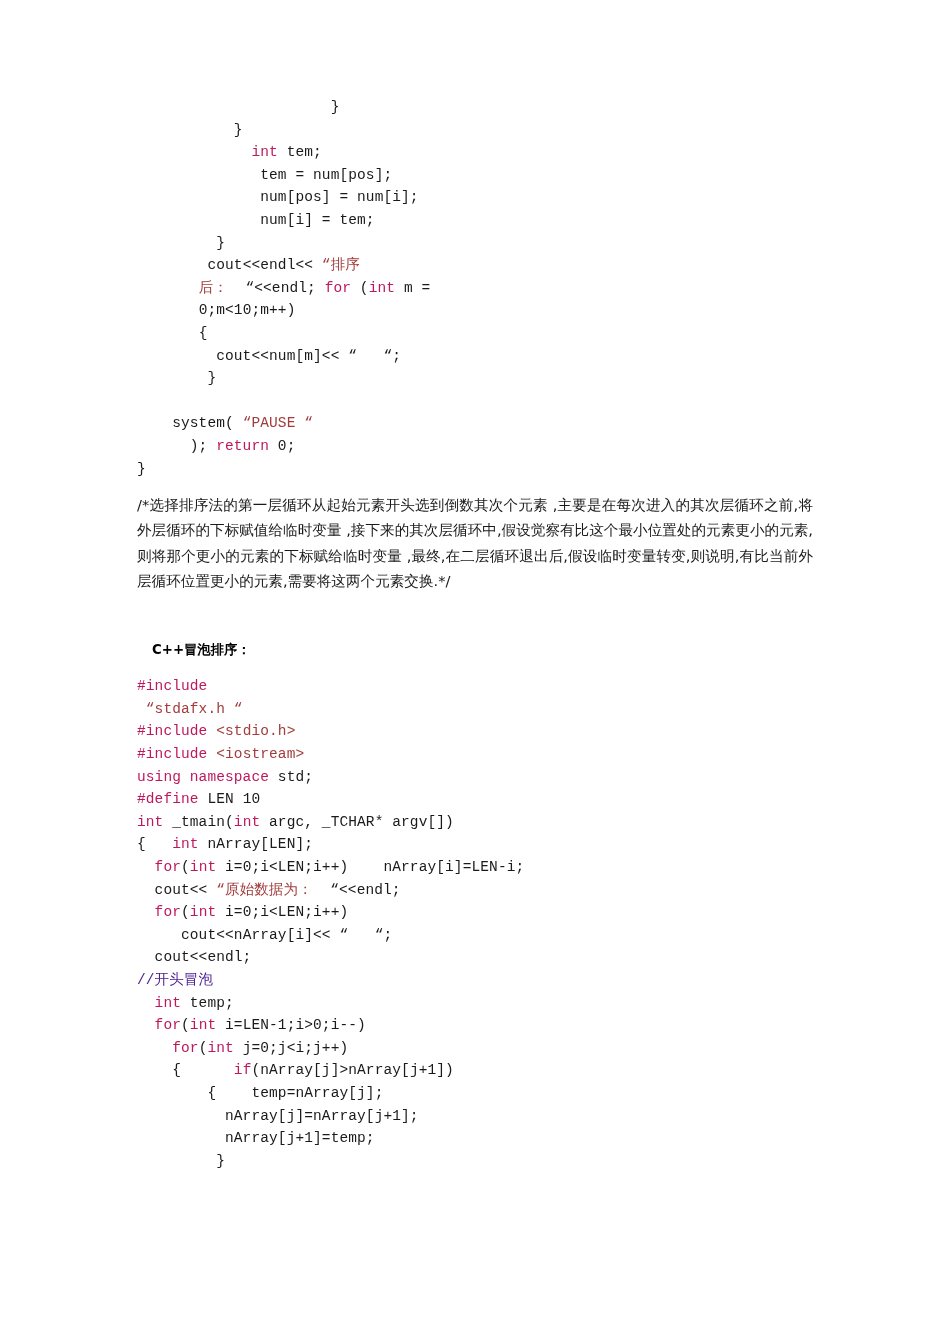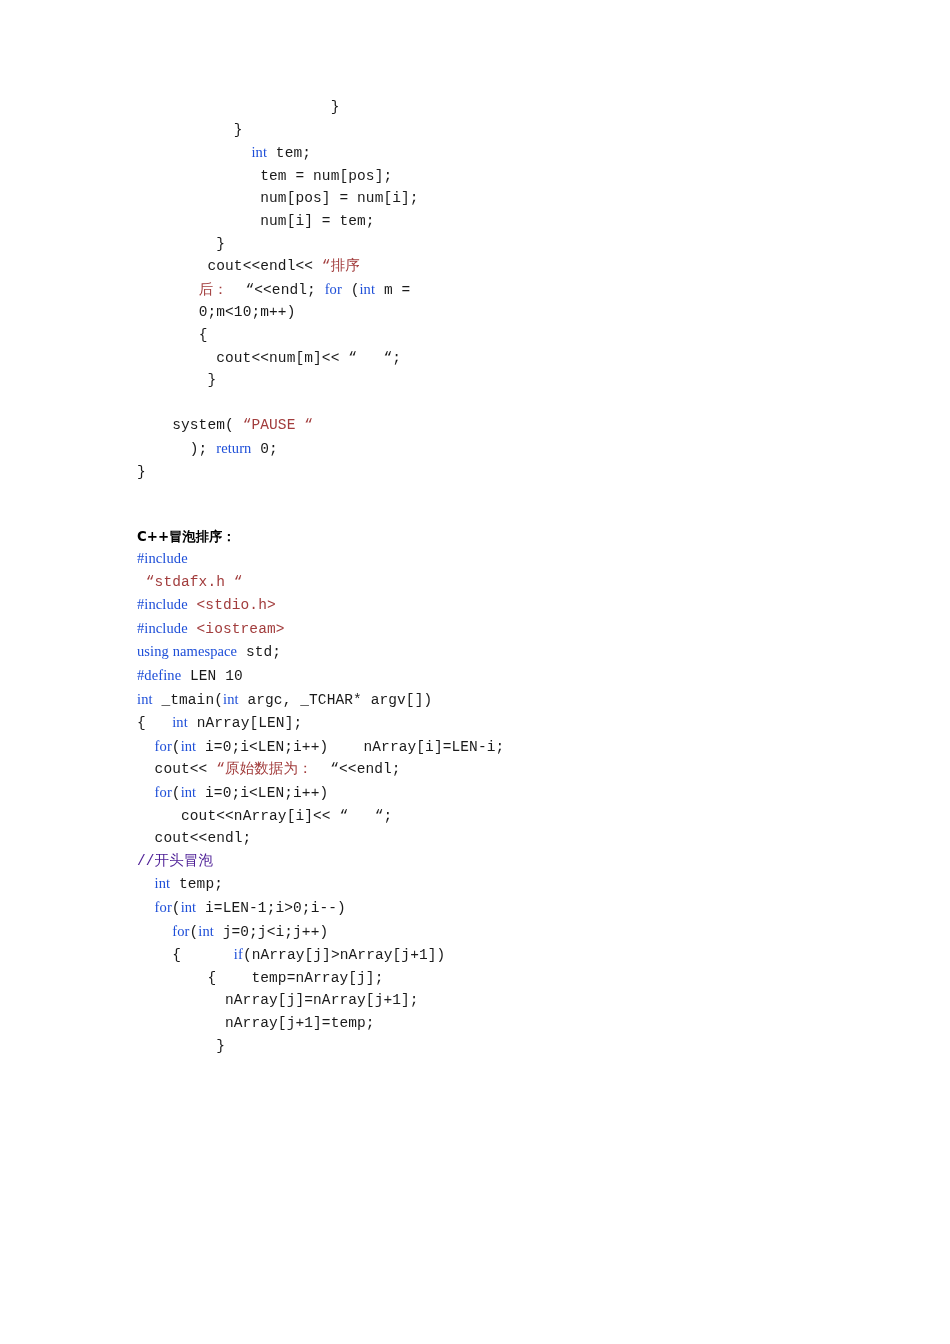--- a/index.html
+++ b/index.html
@@ -36,21 +36,21 @@
     line-height: 22.6px;
     white-space: pre-wrap;
     color: #1a1a1a;
     letter-spacing: 0.1px;
   }
   .code .ln {
     display: block;
     min-height: 22.6px;
     white-space: pre;
   }
-  .kw   { color: #1d4ed8; font-family: Liberation Serif, serif; }
+  .kw   { color: #be185d; }
   .str  { color: #a23d3d; }
   .cmt  { color: #4c1d95; }
   .plain{ color: #1a1a1a; }
 
   
   .para {
     font-family: "DejaVu Sans", "Liberation Sans", sans-serif;
     font-size: 14.6px;
     line-height: 25.3px;
     color: #1a1a1a;
@@ -62,33 +62,34 @@
   .gap-sm { height: 12px; }
   .gap-lg { height: 32px; }
 
   
   .heading {
     font-family: "DejaVu Sans", "Liberation Sans", sans-serif;
     font-size: 13.3px;
     font-weight: bold;
     color: #000000;
     line-height: 20px;
-    margin: 0;
+    margin: 15px;
   }
 </style>
 </head>
 <body>
 
 <div class="page">
   <div class="content">
 
     <div class="code"><span class="ln"><span>                      </span><span class="plain">}</span></span><span class="ln"><span>           </span><span class="plain">}</span></span><span class="ln"><span>             </span><span class="kw">int</span><span class="plain"> tem;</span></span><span class="ln"><span>              </span><span class="plain">tem = num[pos];</span></span><span class="ln"><span>              </span><span class="plain">num[pos] = num[i];</span></span><span class="ln"><span>              </span><span class="plain">num[i] = tem;</span></span><span class="ln"><span>         </span><span class="plain">}</span></span><span class="ln"><span>        </span><span class="plain">cout&lt;&lt;endl&lt;&lt;</span><span class="str"> “排序</span></span><span class="ln"><span>       </span><span class="str">后：</span><span class="plain">  “&lt;&lt;endl; </span><span class="kw">for</span><span class="plain"> (</span><span class="kw">int</span><span class="plain"> m =</span></span><span class="ln"><span>       </span><span class="plain">0;m&lt;10;m++)</span></span><span class="ln"><span>       </span><span class="plain">{</span></span><span class="ln"><span>         </span><span class="plain">cout&lt;&lt;num[m]&lt;&lt; “   “;</span></span><span class="ln"><span>        </span><span class="plain">}</span></span><span class="ln"><span class="plain"></span>&nbsp;</span><span class="ln"><span>    </span><span class="plain">system( </span><span class="str">“PAUSE “</span></span><span class="ln"><span>      </span><span class="plain">); </span><span class="kw">return</span><span class="plain"> 0;</span></span><span class="ln"><span class="plain">}</span></span></div>
 
     <div class="gap-sm"></div>
 
+    <p class="para">/*选择排序法的第一层循环从起始元素开头选到倒数其次个元素 ,主要是在每次进入的其次层循环之前,将外层循环的下标赋值给临时变量 ,接下来的其次层循环中,假设觉察有比这个最小位置处的元素更小的元素,则将那个更小的元素的下标赋给临时变量 ,最终,在二层循环退出后,假设临时变量转变,则说明,有比当前外层循环位置更小的元素,需要将这两个元素交换.*/</p>
 
     <div class="gap-lg"></div>
 
     <p class="heading">C++冒泡排序：</p>
 
     <div class="code"><span class="ln"><span class="kw">#include</span></span><span class="ln"><span> </span><span class="str">“stdafx.h “</span></span><span class="ln"><span class="kw">#include</span><span class="plain"> </span><span class="str">&lt;stdio.h&gt;</span></span><span class="ln"><span class="kw">#include</span><span class="plain"> </span><span class="str">&lt;iostream&gt;</span></span><span class="ln"><span class="kw">using namespace</span><span class="plain"> std;</span></span><span class="ln"><span class="kw">#define</span><span class="plain"> LEN 10</span></span><span class="ln"><span class="kw">int</span><span class="plain"> _tmain(</span><span class="kw">int</span><span class="plain"> argc, _TCHAR* argv[])</span></span><span class="ln"><span class="plain">{   </span><span class="kw">int</span><span class="plain"> nArray[LEN];</span></span><span class="ln"><span>  </span><span class="kw">for</span><span class="plain">(</span><span class="kw">int</span><span class="plain"> i=0;i&lt;LEN;i++)    nArray[i]=LEN-i;</span></span><span class="ln"><span>  </span><span class="plain">cout&lt;&lt; </span><span class="str">“原始数据为：</span><span class="plain">  “&lt;&lt;endl;</span></span><span class="ln"><span>  </span><span class="kw">for</span><span class="plain">(</span><span class="kw">int</span><span class="plain"> i=0;i&lt;LEN;i++)</span></span><span class="ln"><span>     </span><span class="plain">cout&lt;&lt;nArray[i]&lt;&lt; “   “;</span></span><span class="ln"><span>  </span><span class="plain">cout&lt;&lt;endl;</span></span><span class="ln"><span class="cmt">//开头冒泡</span></span><span class="ln"><span>  </span><span class="kw">int</span><span class="plain"> temp;</span></span><span class="ln"><span>  </span><span class="kw">for</span><span class="plain">(</span><span class="kw">int</span><span class="plain"> i=LEN-1;i&gt;0;i--)</span></span><span class="ln"><span>    </span><span class="kw">for</span><span class="plain">(</span><span class="kw">int</span><span class="plain"> j=0;j&lt;i;j++)</span></span><span class="ln"><span>    </span><span class="plain">{      </span><span class="kw">if</span><span class="plain">(nArray[j]&gt;nArray[j+1])</span></span><span class="ln"><span>        </span><span class="plain">{    temp=nArray[j];</span></span><span class="ln"><span>          </span><span class="plain">nArray[j]=nArray[j+1];</span></span><span class="ln"><span>          </span><span class="plain">nArray[j+1]=temp;</span></span><span class="ln"><span>         </span><span class="plain">}</span></span></div>
 
   </div>
 </div>
 

